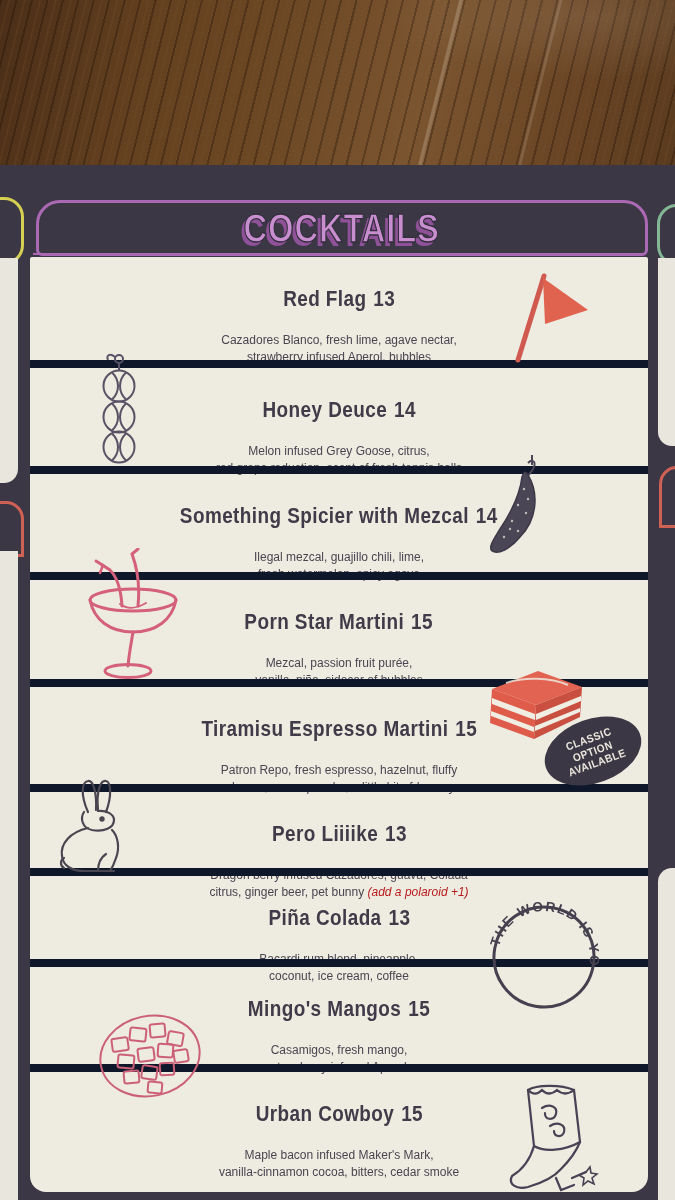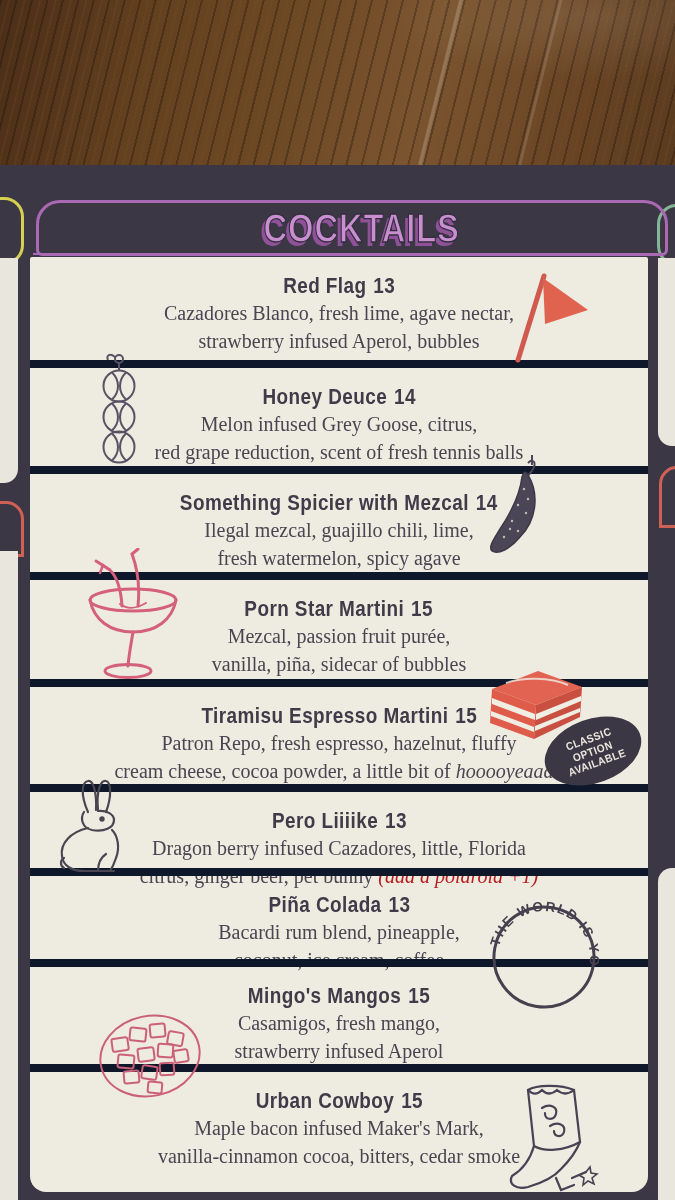--- a/index.html
+++ b/index.html
@@ -21,38 +21,38 @@
   .nb-left-white1{left:-8px;top:258px;width:26px;height:225px;background:#e9e6dd;border-radius:0 0 14px 0;}
   .nb-left-red{left:-42px;top:501px;width:60px;height:50px;border:3px solid #cf6054;border-radius:18px 18px 0 0;}
   .nb-left-white2{left:-8px;top:551px;width:26px;height:649px;background:#e9e6dd;}
   .nb-right-green{left:657px;top:204px;width:60px;height:56px;border:3px solid #84b795;border-radius:20px;}
   .nb-right-white1{left:658px;top:258px;width:17px;height:188px;background:#e9e6dd;border-radius:0 0 0 14px;}
   .nb-right-red{left:659px;top:466px;width:40px;height:56px;border:3px solid #cf6054;border-radius:18px 0 0 0;}
   .nb-right-white2{left:658px;top:868px;width:17px;height:332px;background:#e9e6dd;border-radius:14px 0 0 0;}
   
   .header-box{position:absolute;left:36px;top:200px;width:606px;height:50px;
     border:3px solid #ab69b4;border-radius:24px 24px 6px 6px;
-    display:flex;align-items:center;justify-content:center;padding-left:20px;}
+    display:flex;align-items:center;justify-content:center;}
   .header-line{position:absolute;left:33px;top:253px;width:612px;height:0;border-top:2.5px solid #ab69b4;}
   .cocktails{font-weight:bold;font-size:40px;letter-spacing:1px;color:#c88ecf;
     transform:scaleX(.82);display:inline-block;white-space:nowrap;
     -webkit-text-stroke:1.3px #322e3c;text-shadow:-4px 4px 0 #8f5198;}
   
   .menu-card{position:absolute;left:30px;top:257px;width:618px;height:935px;
     background:#eeebe1;border-radius:2px 2px 16px 16px;}
-  .row{position:relative;text-align:center;box-sizing:border-box;padding-top:16px;}
+  .row{position:relative;text-align:center;box-sizing:border-box;padding-top:29px;}
   .row + .row{border-top:8px solid #0f172a;}
   .r1{height:103px}.r2{height:106px}.r3{height:106px}.r4{height:107px}.r5{height:105px}
   .r6{height:84px}.r7{height:91px}.r8{height:105px}.r9{height:93px}
   .item-title{display:inline-block;transform:scaleX(.86);white-space:nowrap;
     font-weight:bold;font-size:22px;letter-spacing:.5px;color:#3f3b48;
     font-family:"Liberation Sans",sans-serif;}
   .item-title .price{margin-left:8px;}
-  .item-desc{font-family:Liberation Serif, serif;font-size:20px;line-height:1.4;
-    color:#4a4551;margin-top:0;}
+  .item-desc{font-family:Liberation Sans, sans-serif;font-size:12px;line-height:1.4;
+    color:#4a4551;margin-top:20px;}
   .script{font-style:italic;}
   .script.pink{color:#b91c1c;}
   
   .icon{position:absolute;z-index:3;pointer-events:none;line-height:0;}
   .ic-flag{left:468px;top:11px;}
   .ic-skewer{left:62px;top:96px;}
   .ic-chili{left:452px;top:198px;}
   .ic-martini{left:46px;top:291px;}
   .ic-tiramisu{left:446px;top:408px;}
   .ic-bunny{left:22px;top:521px;}
@@ -124,21 +124,21 @@
       <div><span class="item-title"><span>Tiramisu Espresso Martini</span><span class="price">15</span></span></div>
       <div class="item-desc">
         <span>Patron Repo, fresh espresso, hazelnut, fluffy</span><br>
         <span>cream cheese, cocoa powder, a little bit of </span><span class="script">hooooyeaaaa</span>
       </div>
     </div>
 
     <div class="row r6">
       <div><span class="item-title"><span>Pero Liiiike</span><span class="price">13</span></span></div>
       <div class="item-desc">
-        <span>Dragon berry infused Cazadores, little, Florida</span><br>
+        <span>Dragon berry infused Cazadores, guava, Colada</span><br>
         <span>citrus, ginger beer, pet bunny </span><span class="script pink">(add a polaroid +1)</span>
       </div>
     </div>
 
     <div class="row r7">
       <div><span class="item-title"><span>Piña Colada</span><span class="price">13</span></span></div>
       <div class="item-desc">
         <span>Bacardi rum blend, pineapple,</span><br>
         <span>coconut, ice cream, coffee</span>
       </div>

